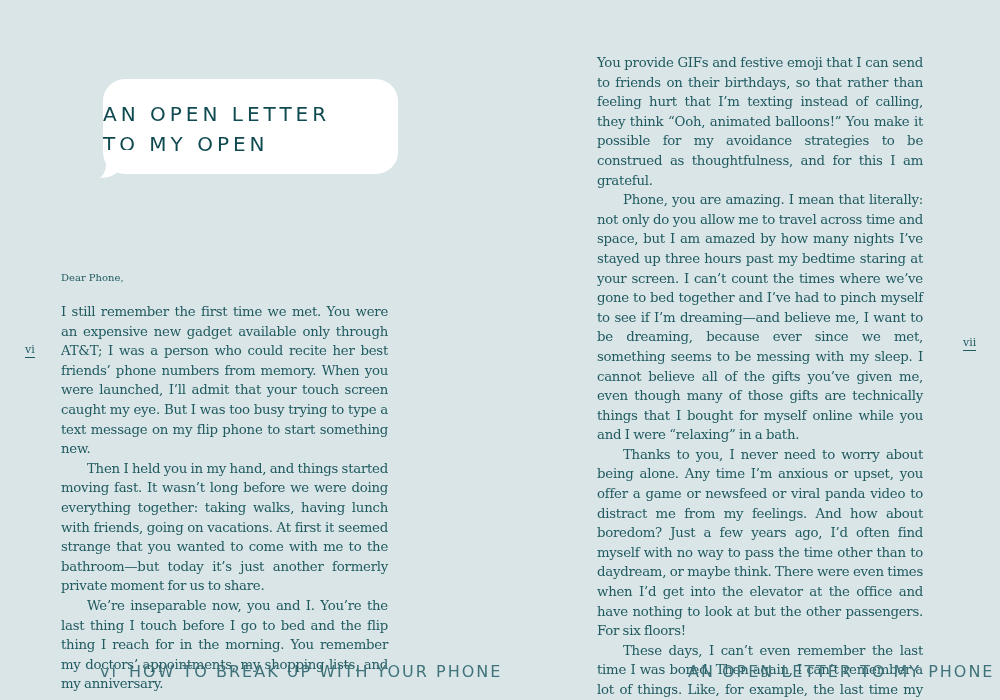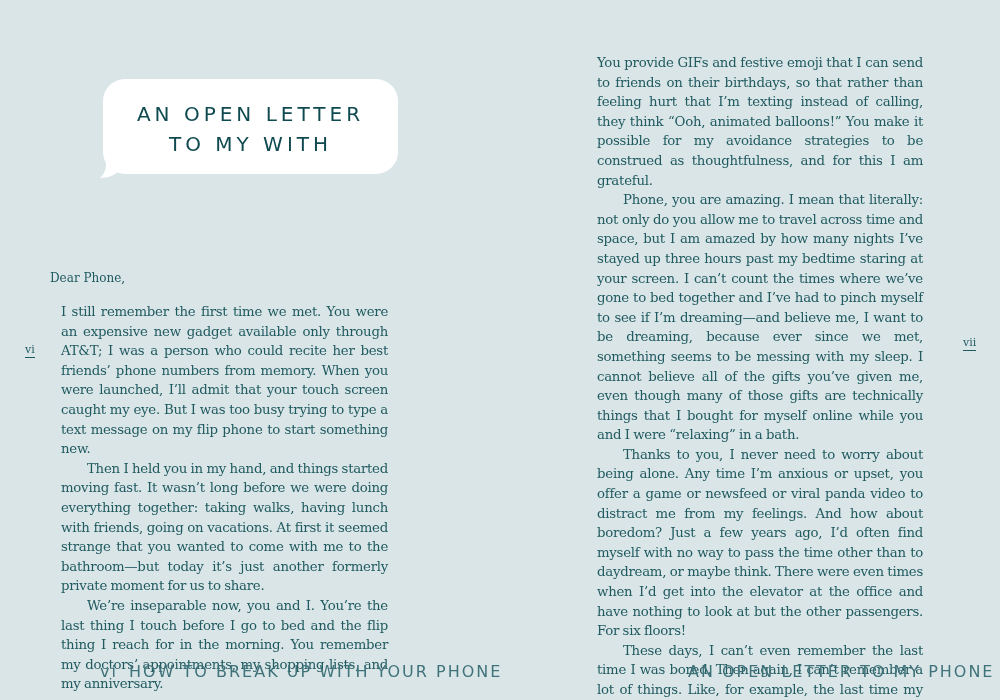--- a/index.html
+++ b/index.html
@@ -42,34 +42,33 @@
       left: 100px;
       top: 150px;
       width: 40px;
       height: 30px;
     }
     .bubble-title {
       position: absolute;
       left: 0;
       right: 0;
       top: 20px;
-      text-align: center;
       font-family: "DejaVu Sans", "Liberation Sans", sans-serif;
       font-size: 20px;
       letter-spacing: 4px;
       line-height: 30px;
       color: #0f4a50;
       font-weight: normal;
     }
 
     .salutation {
       position: absolute;
-      left: 50px;
+      left: 61px;
       top: 268px;
-      font-size: 12px;
+      font-size: 10px;
       line-height: 20px;
       color: #1f5a5f;
     }
 
     .body-text {
       position: absolute;
       font-size: 13.3px;
       line-height: 19.6px;
       text-align: justify;
       color: #1f5a5f;
@@ -132,21 +131,21 @@
 </head>
 <body>
 
 <div class="spread">
 
   <div class="page page-left">
 
     <div class="bubble">
       <div class="bubble-title">
         <div>AN OPEN LETTER</div>
-        <div>TO MY WITH</div>
+        <div>TO MY OPEN</div>
       </div>
     </div>
     <svg class="bubble-tail" viewBox="0 0 40 30">
       <path d="M6 0 L6 14 C6 20 4 24 0 28 C8 28 14 25 18 22 L40 22 L40 0 Z" fill="#ffffff"></path>
     </svg>
 
     <div class="salutation">Dear Phone,</div>
 
     <div class="body-text body-left">
       <p>I still remember the first time we met. You were an expensive new gadget available only through AT&amp;T; I was a person who could recite her best friends’ phone numbers from memory. When you were launched, I’ll admit that your touch screen caught my eye. But I was too busy trying to type a text message on my flip phone to start something new.</p>

